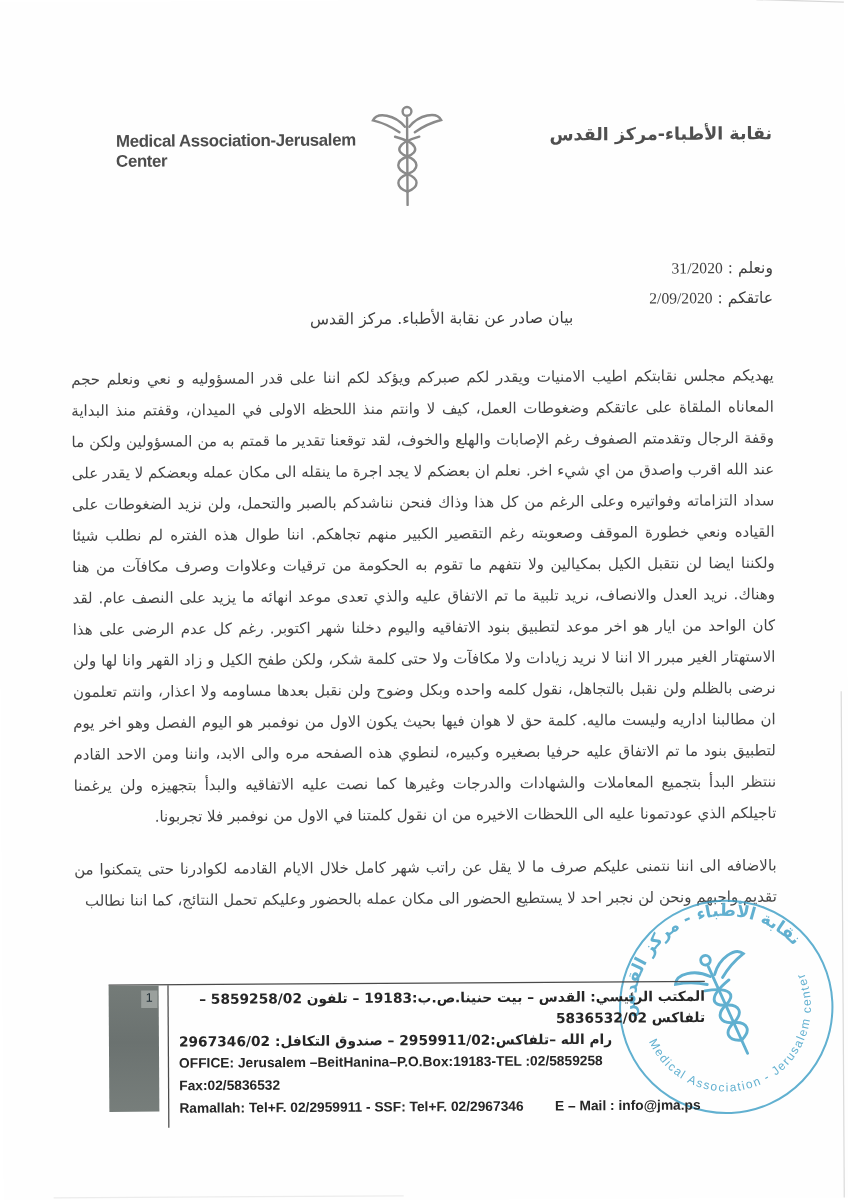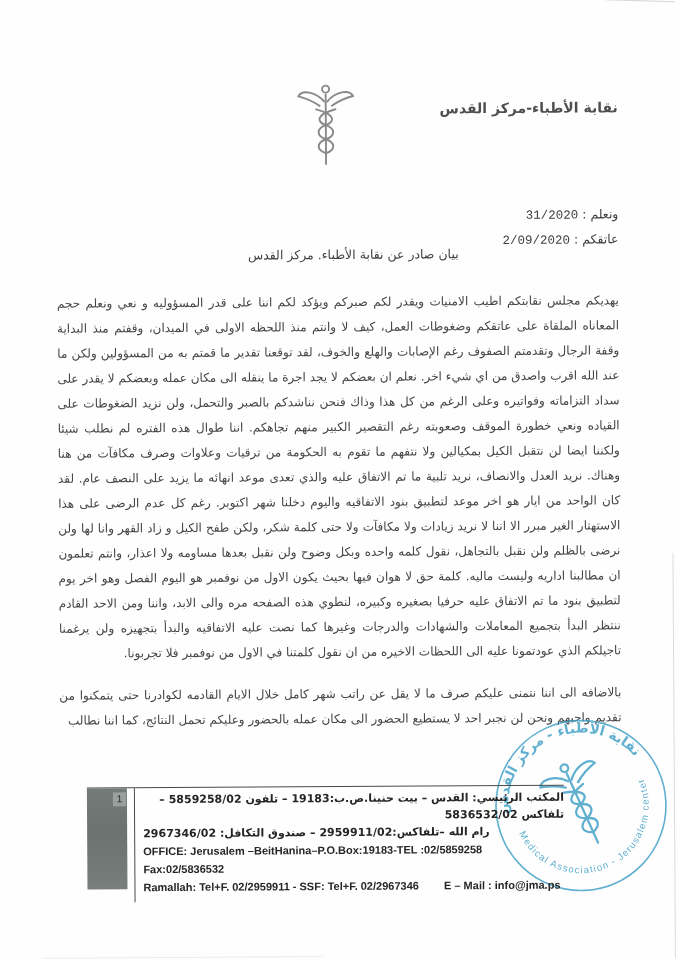--- a/index.html
+++ b/index.html
@@ -11,21 +11,21 @@
   .org-en{position:absolute;left:95px;top:104px;color:#4d4d4d;
           font-family:"Liberation Sans",sans-serif;font-weight:bold;
           font-size:13.5px;line-height:15.5px;letter-spacing:-0.3px;}
   .logo{position:absolute;left:296px;top:82px;color:#8a8a8a;}
   .org-ar{position:absolute;right:58px;top:101px;direction:rtl;color:#4f4f4f;
           font-size:14px;font-weight:bold;}
 
   
   .meta{position:absolute;right:58px;top:204px;direction:rtl;color:#3f3f3f;
         font-size:12.5px;line-height:23px;text-align:right;}
-  .meta .val{font-family:Liberation Mono, monospace;}
+  .meta .val{font-family:Liberation Serif, serif;}
 
   
   .subject{position:absolute;right:218px;top:247px;direction:rtl;
            color:#3f3f3f;font-size:12.5px;white-space:nowrap;}
 
   
   .body-text{position:absolute;left:58px;top:290px;width:562px;direction:rtl;
              color:#454545;font-size:12px;line-height:25px;text-align:justify;}
   .body-text p{margin:0;}
   .body-text p + p{margin-top:17px;}
@@ -58,20 +58,22 @@
   .art.tr{top:2px;right:0;width:70px;height:1px;transform:rotate(2deg);}
   .art.re{top:555px;right:5px;width:1px;height:405px;background:#dcdcdc;}
   .art.bl{bottom:3px;left:40px;width:280px;height:1px;background:#ececec;}
 </style>
 </head>
 <body>
 
 <div class="sheet">
 
   <div class="org-en">
+    <div>Medical Association-Jerusalem</div>
+    <div>Center</div>
   </div>
 
   <div class="logo">
     <svg width="64" height="88" viewBox="0 0 70 100" fill="none" stroke="currentColor" stroke-width="2.2" stroke-linecap="round">
       <line x1="35" y1="14" x2="35" y2="93"></line>
       <circle cx="35" cy="8" r="4"></circle>
       <path d="M33 22 C 24 11, 8 8, 4 16 C 12 18, 21 22, 28 27"></path>
       <path d="M37 22 C 46 11, 62 8, 66 16 C 58 18, 49 22, 42 27"></path>
       <path d="M24 31 C 46 37, 46 45, 35 49 C 24 53, 24 61, 35 65 C 46 69, 46 77, 35 81"></path>
       <path d="M46 31 C 24 37, 24 45, 35 49 C 46 53, 46 61, 35 65 C 24 69, 24 77, 35 81"></path>

